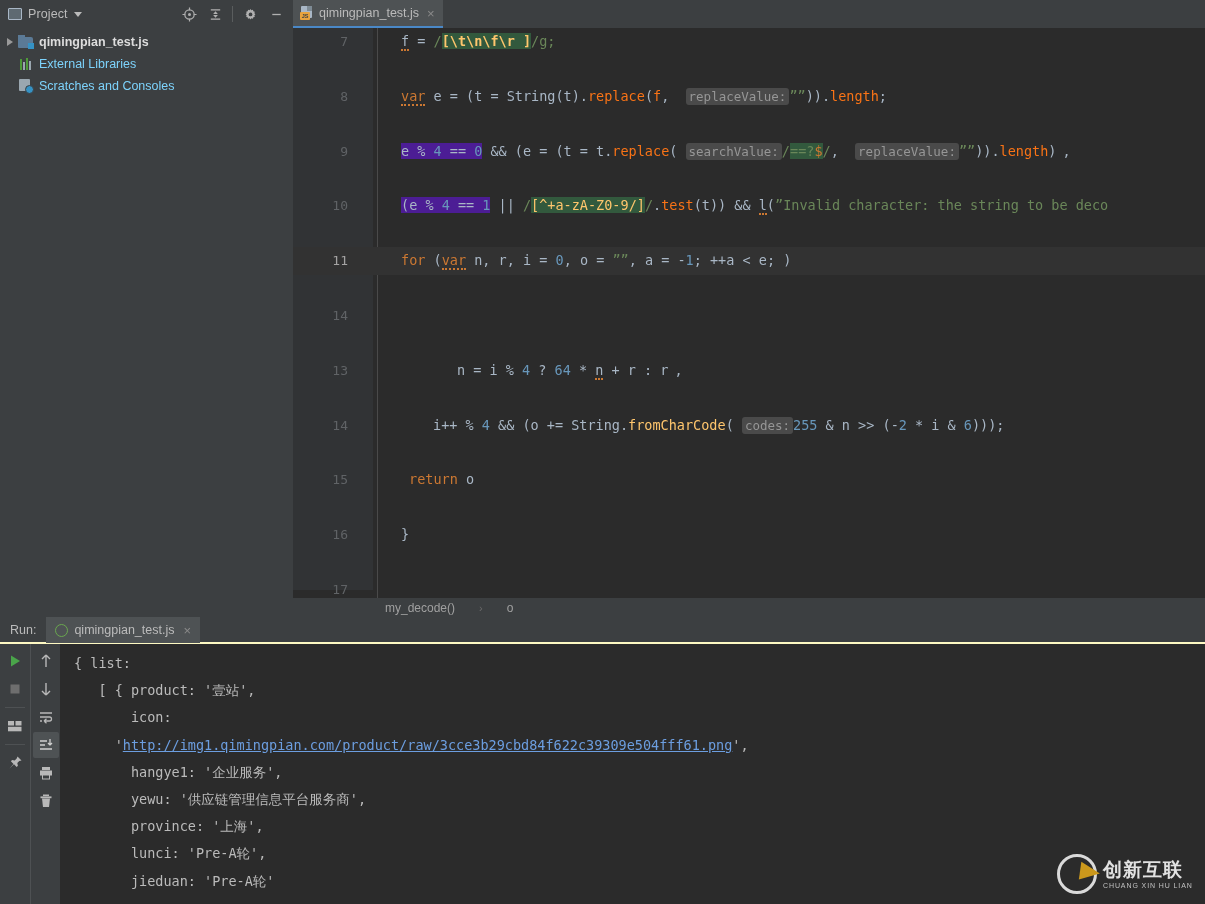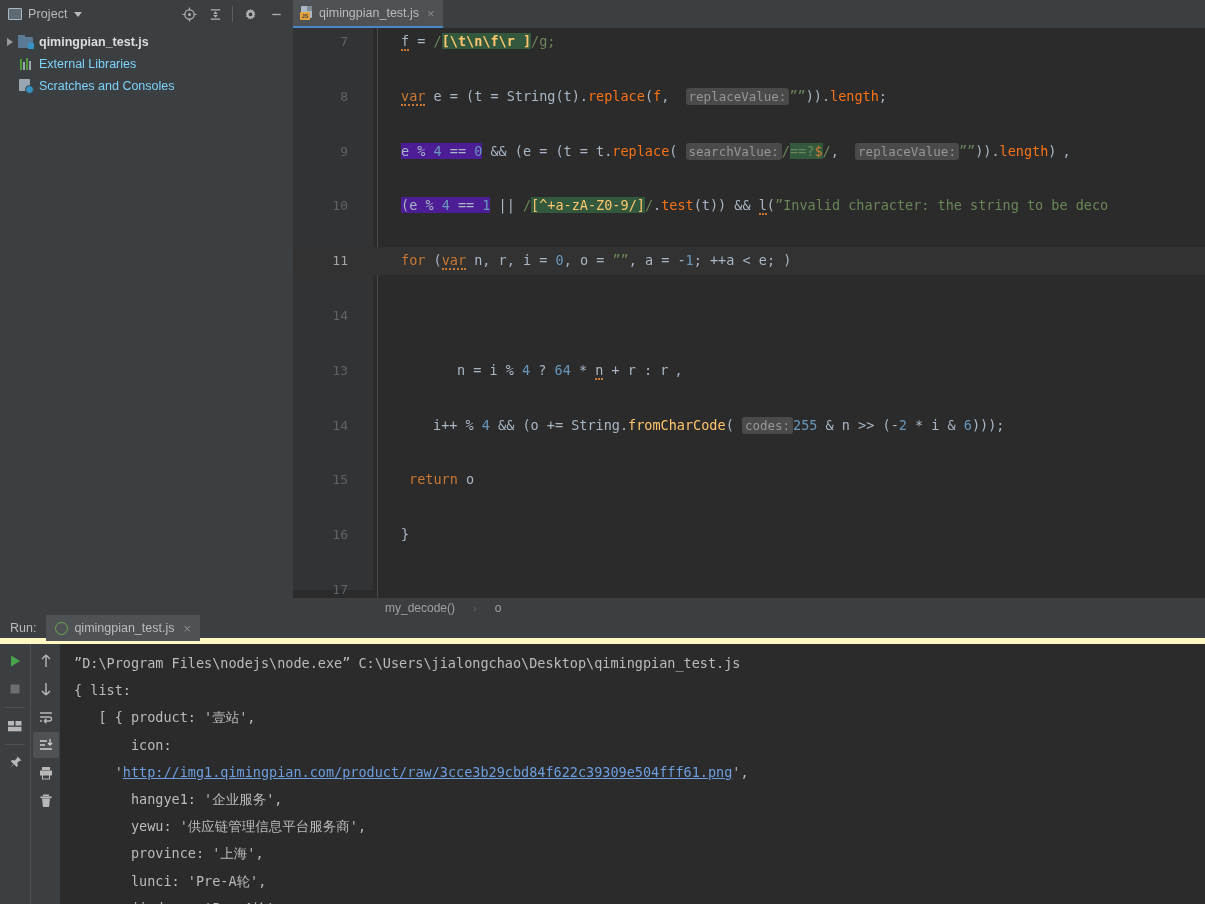--- a/index.html
+++ b/index.html
@@ -153,32 +153,32 @@
   .caretblk { background: #5b5632; display:inline-block; width:6px; }
   .squig { border-bottom: 2px dotted #cc7832; }
 
   .hscroll {
     position: absolute; left: 92px; top: 585px; width: 28px; height: 7px;
     background: #5e6060; border-radius: 3px;
   }
   .breadcrumb {
     position: absolute; left: 293px; top: 598px; width: 912px; height: 20px;
     background: #3c3f41; color: #a0a0a0; font-size: 12px;
-    display: flex; align-items: center; padding-left: 92px; gap: 18px;
+    display: flex; align-items: center; padding-left: 92px; gap: 24px;
   }
   .bc-sep { color: #6a6a6a; font-size: 11px; }
 
   
   .runpanel {
     position: absolute; left: 0; top: 618px; width: 1205px; height: 286px;
     background: #3c3f41;
   }
   .run-tabs {
     height: 26px; display: flex; align-items: center; background: #3c3f41;
-    border-bottom: 6px solid #fef9c3;
+    border-bottom: 2px solid #fef9c3;
   }
   .run-label { color: #bbbbbb; font-size: 12.5px; padding: 0 10px; }
   .run-tab {
     height: 26px; display: flex; align-items: center; gap: 6px;
     padding: 0 9px; background: #4e5254; color: #bbbbbb; font-size: 12.5px;
   }
   .node-ico {
     width: 13px; height: 13px; border-radius: 50%;
     border: 1.6px solid #6aa84f;
   }
@@ -446,27 +446,33 @@
           <svg width="16" height="16" viewBox="0 0 16 16">
               <rect x="5" y="1.5" width="6" height="1.6" fill="#b8b8b8"></rect>
               <rect x="2.5" y="3.4" width="11" height="1.8" fill="#b8b8b8"></rect>
               <path d="M4 5.6h8l-1 8.4H5z" fill="#b8b8b8"></path>
             </svg>
         </div>
       </div>
     </div>
 
     <div class="console">
-      <div class="coline">”D:\Program Files\nodejs\node.exe” C:\Users\jialongchao\Desktop\qimingpian_test.js</div>
       <div class="coline">{ list:</div>
       <div class="coline">   [ { product: '壹站',</div>
       <div class="coline">       icon:</div>
       <div class="coline"><span>     '</span><span class="link">http://img1.qimingpian.com/product/raw/3cce3b29cbd84f622c39309e504fff61.png</span><span>',</span></div>
       <div class="coline">       hangye1: '企业服务',</div>
       <div class="coline">       yewu: '供应链管理信息平台服务商',</div>
       <div class="coline">       province: '上海',</div>
       <div class="coline">       lunci: 'Pre-A轮',</div>
       <div class="coline">       jieduan: 'Pre-A轮'</div>
     </div>
 
+    <div class="watermark">
+      <span class="wm-c"></span>
+      <span class="wm-txt">
+        <span class="wm-cn">创新互联</span>
+        <span class="wm-en">CHUANG XIN HU LIAN</span>
+      </span>
+    </div>
   </div>
 
 </div>
 
 </body></html>

